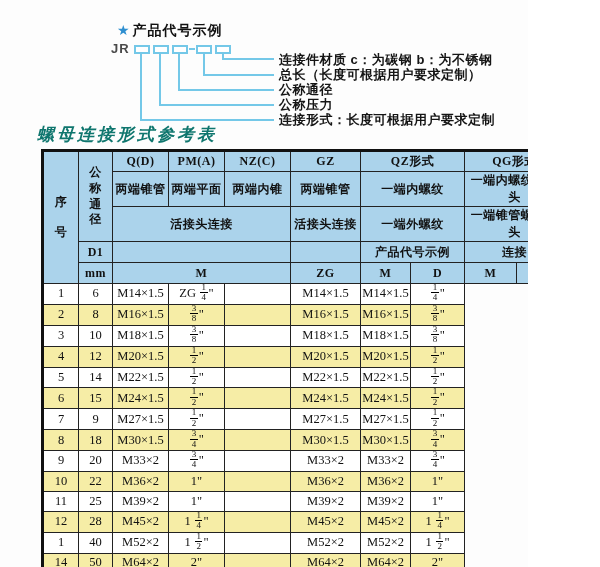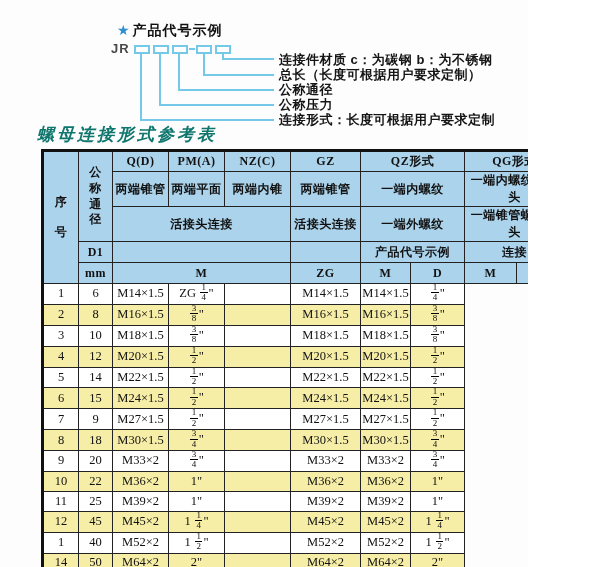--- a/index.html
+++ b/index.html
@@ -323,21 +323,21 @@
             <td>25</td>
             <td>M39×2</td>
             <td>1"</td>
             <td></td>
             <td>M39×2</td>
             <td>M39×2</td>
             <td>1"</td>
           </tr>
           <tr class="alt">
             <td>12</td>
-            <td>45</td>
+            <td>28</td>
             <td>M45×2</td>
             <td>1 <span class="frac">
                 <span class="num">1</span>
                 <span class="den">4</span>
               </span>"</td>
             <td></td>
             <td>M45×2</td>
             <td>M45×2</td>
             <td>1 <span class="frac">
                 <span class="num">1</span>

